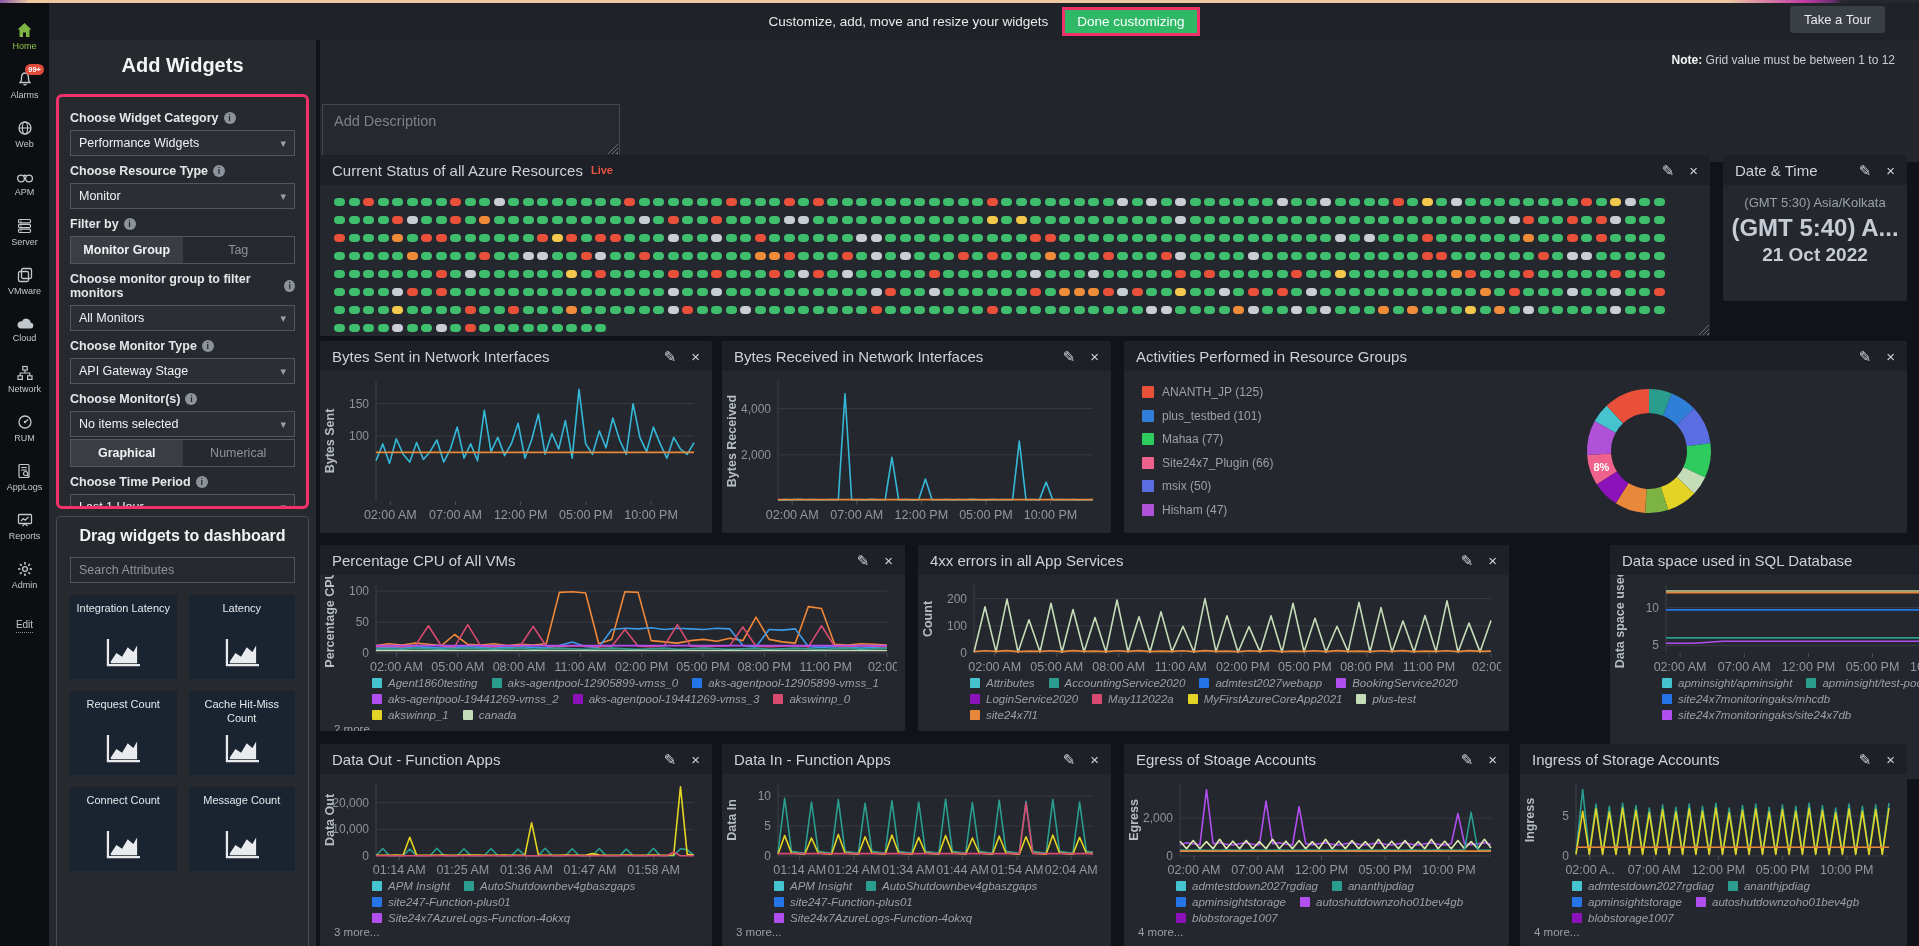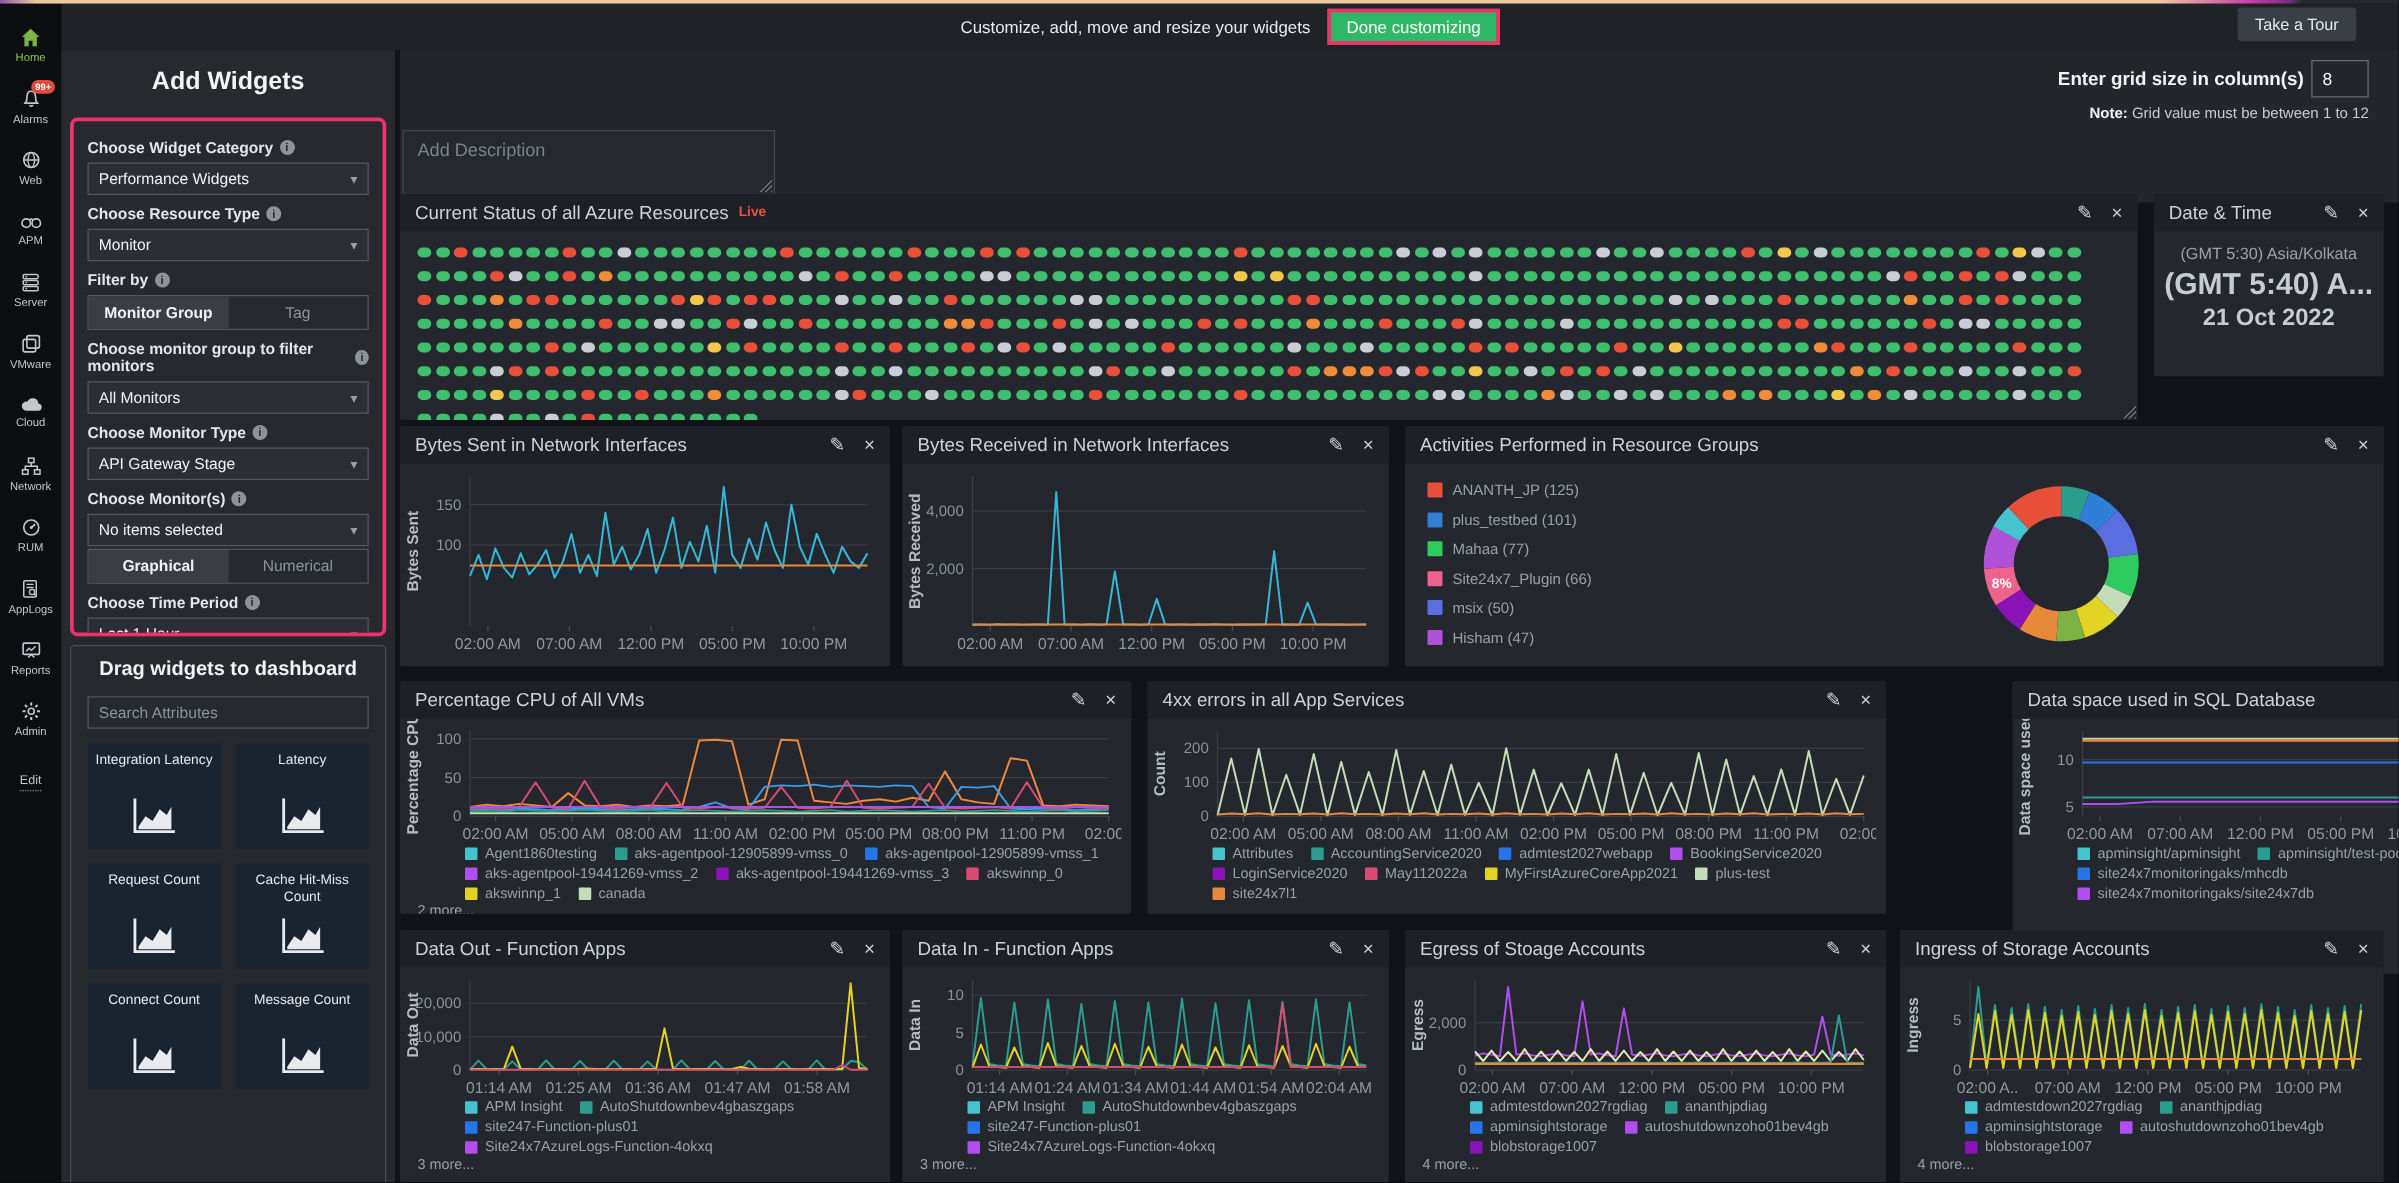--- a/index.html
+++ b/index.html
@@ -74,21 +74,21 @@
   .dots { padding:13px 14px 0; width:1376px; }
   .dot { display:inline-block; width:11px; height:8px; border-radius:4px; margin:0 3.5px 6px 0; cursor:pointer; }
 
   .clock { text-align:center; padding-top:8px; }
   .clock-time { color:#cdd3da; font-size:40px; font-weight:400; letter-spacing:1px; line-height:1.05; }
   .clock-time .mer { font-size:16px; }
   .clock-tz { color:#9aa1a9; font-size:13px; margin-top:2px; }
   .clock-tzbig { color:#c6ccd4; font-size:24px; font-weight:bold; margin-top:4px; }
   .clock-date { color:#c6ccd4; font-size:19px; font-weight:bold; margin-top:2px; }
 
-  .legend { padding:2px 12px 0 52px; display:flex; flex-wrap:wrap; column-gap:14px; row-gap:4px; }
+  .legend { padding:2px 12px 0 52px; display:flex; flex-wrap:wrap; column-gap:14px; row-gap:4px;font-style:italic; }
   .lg-item { display:inline-flex; align-items:center; gap:6px; }
   .lg-sw { width:10px; height:10px; border-radius:1px; flex:none; }
   .lg-txt { color:#9aa0a8; font-size:11.5px; white-space:nowrap; }
   .lg-more { color:#9aa0a8; font-size:11.5px; padding:2px 12px 0 14px; }
 
   .act-legend { position:absolute; left:18px; top:14px; list-style:none; }
   .act-legend li { display:flex; align-items:center; gap:8px; margin-bottom:9.5px; }
   .act-legend .lg-sw { width:12px; height:12px; }
   .act-legend .lg-txt { font-size:12px; }
   .donut-wrap { position:absolute; left:455px; top:10px; width:140px; height:140px; }
@@ -353,24 +353,20 @@
         </div>
     </div>
   </aside>
 
   <div class="band">
     <div class="desc-box">
       <textarea class="desc-input" placeholder="Add Description" style=""></textarea>
       <div class="grip"></div>
     </div>
     <div class="grid-ctl">
-      <div class="grid-row">
-        <span class="grid-label">Enter grid size in column(s)</span>
-        <input class="grid-input" value="8" style="">
-      </div>
       <div class="grid-note"><b>Note:</b><span> Grid value must be between 1 to 12</span></div>
     </div>
   </div>
 
   <div id="widgets">
       <div class="widget" style="left: 320px; top: 155px; width: 1390px; height: 181px;">
         <div class="w-head">
           <span class="w-title">Current Status of all Azure Resources</span>
           <span class="w-live">Live</span>
           <span class="w-icons">

